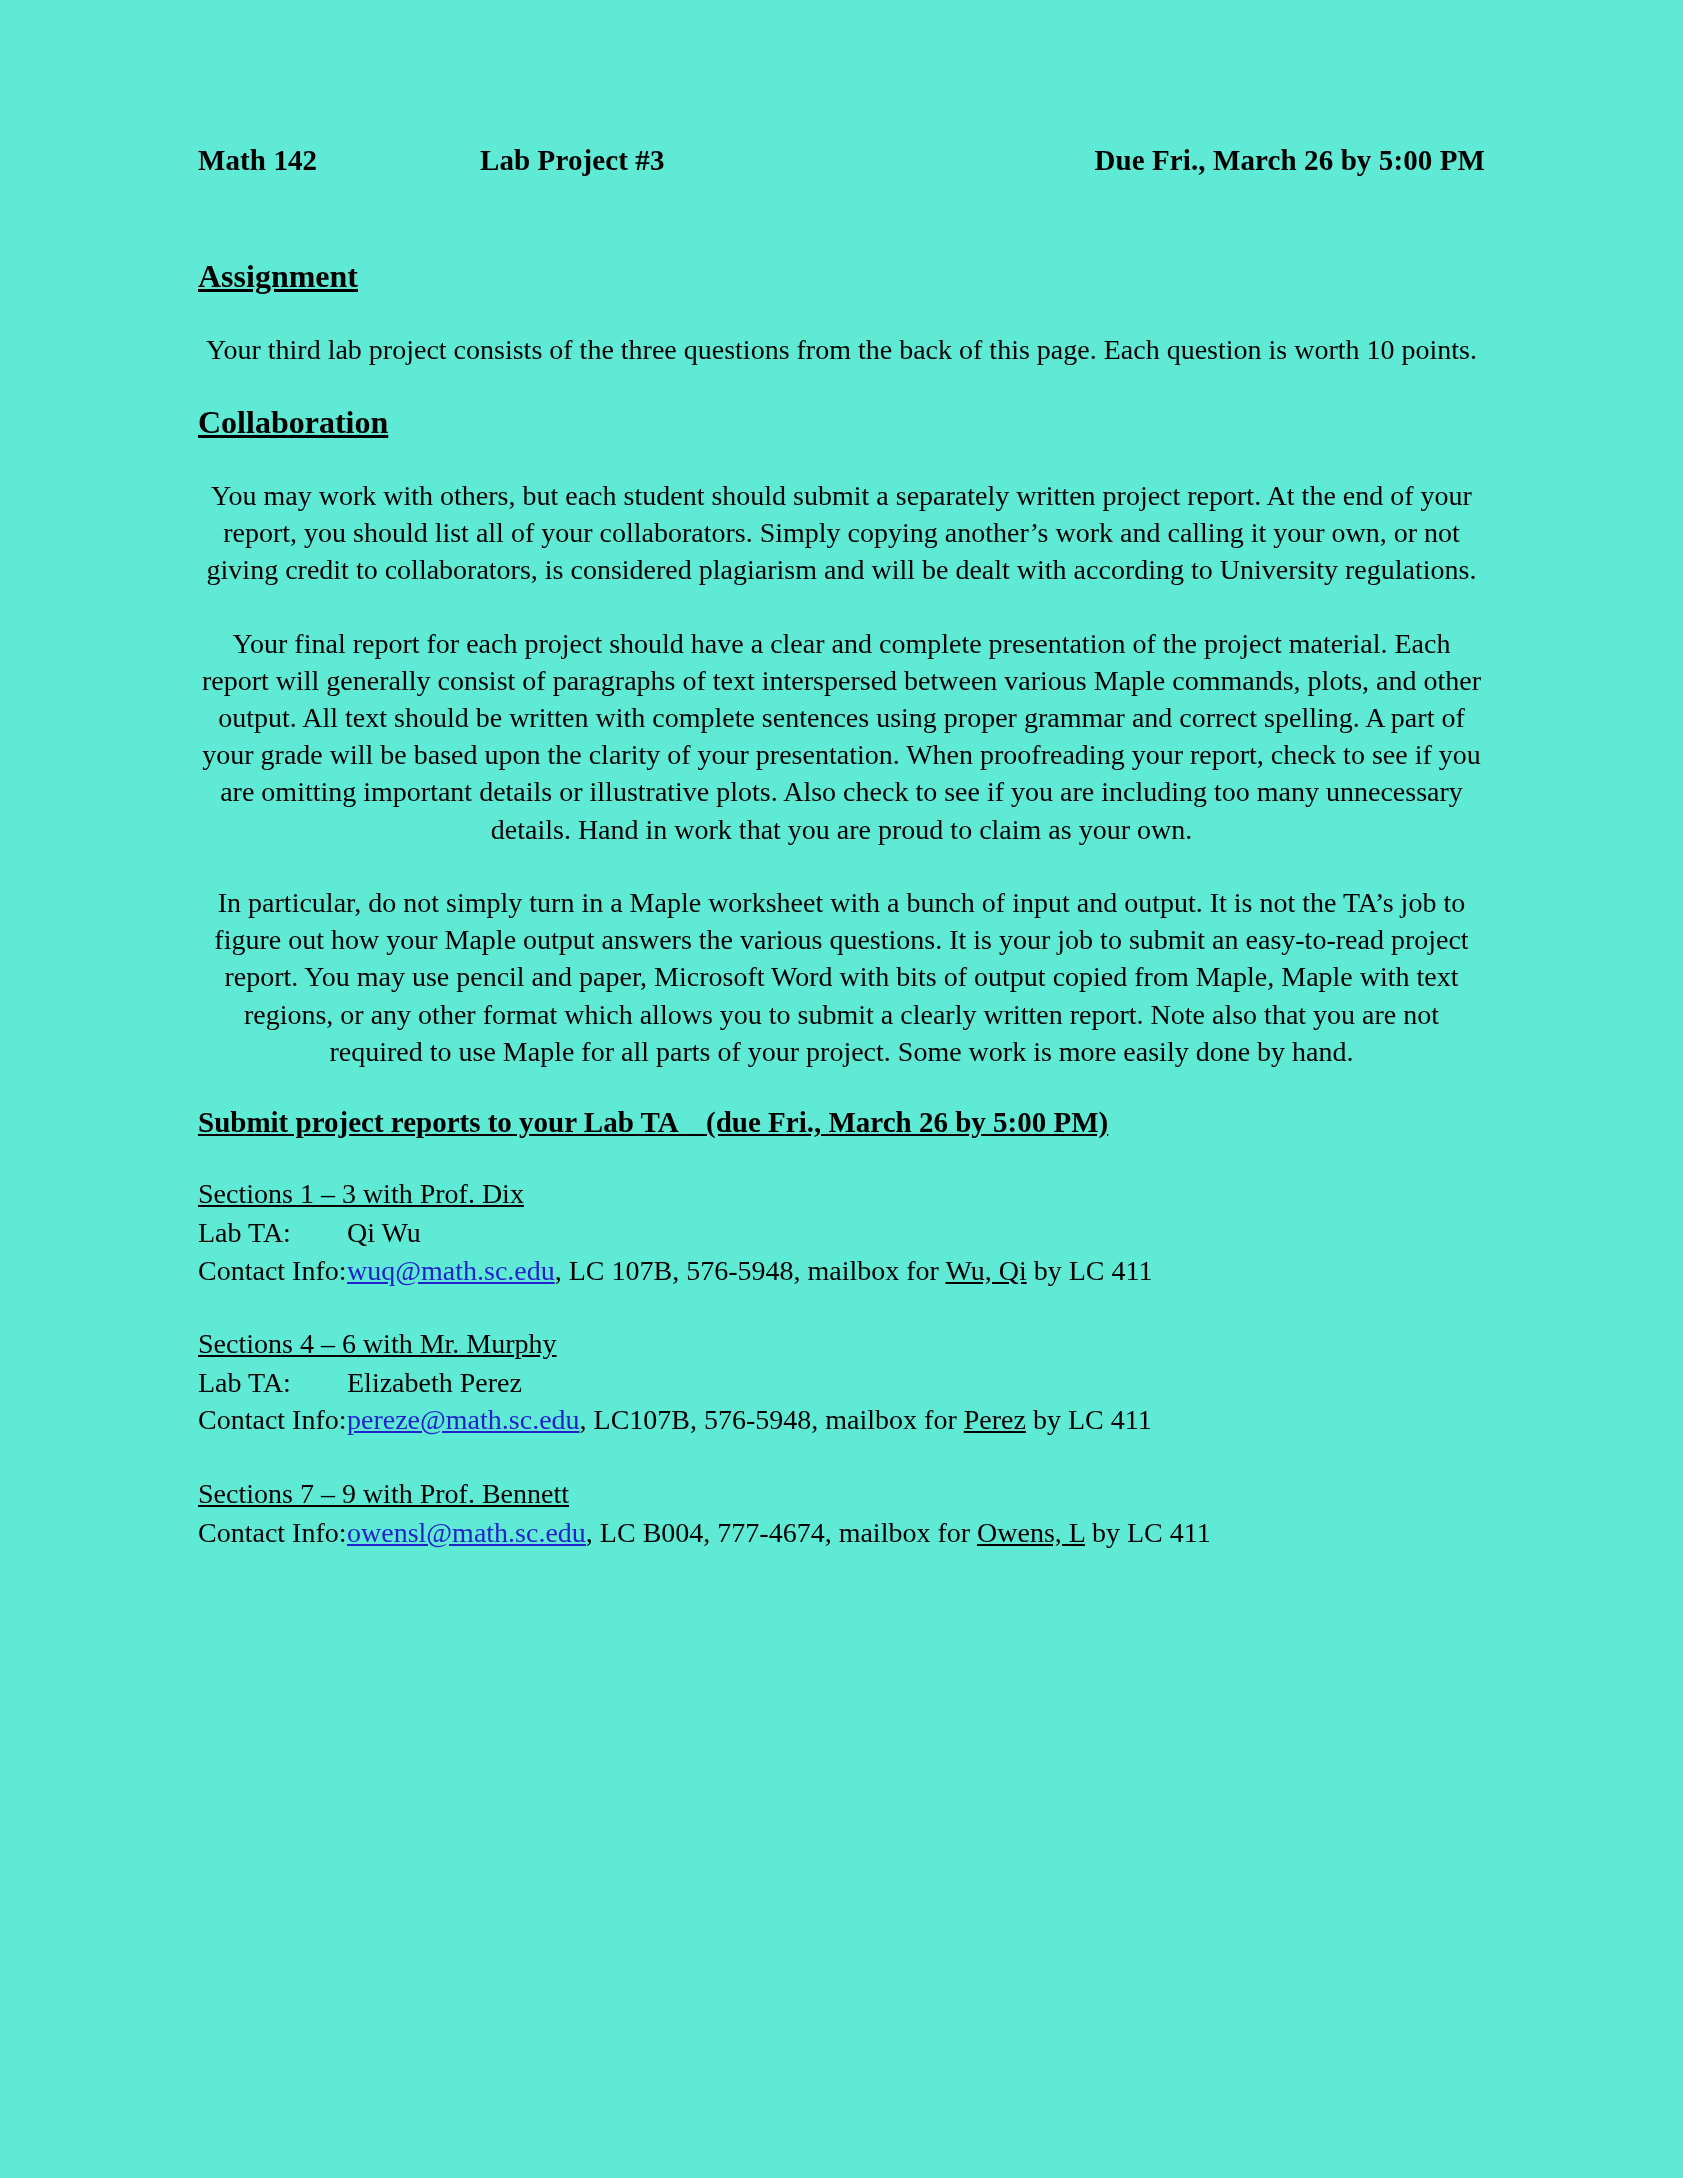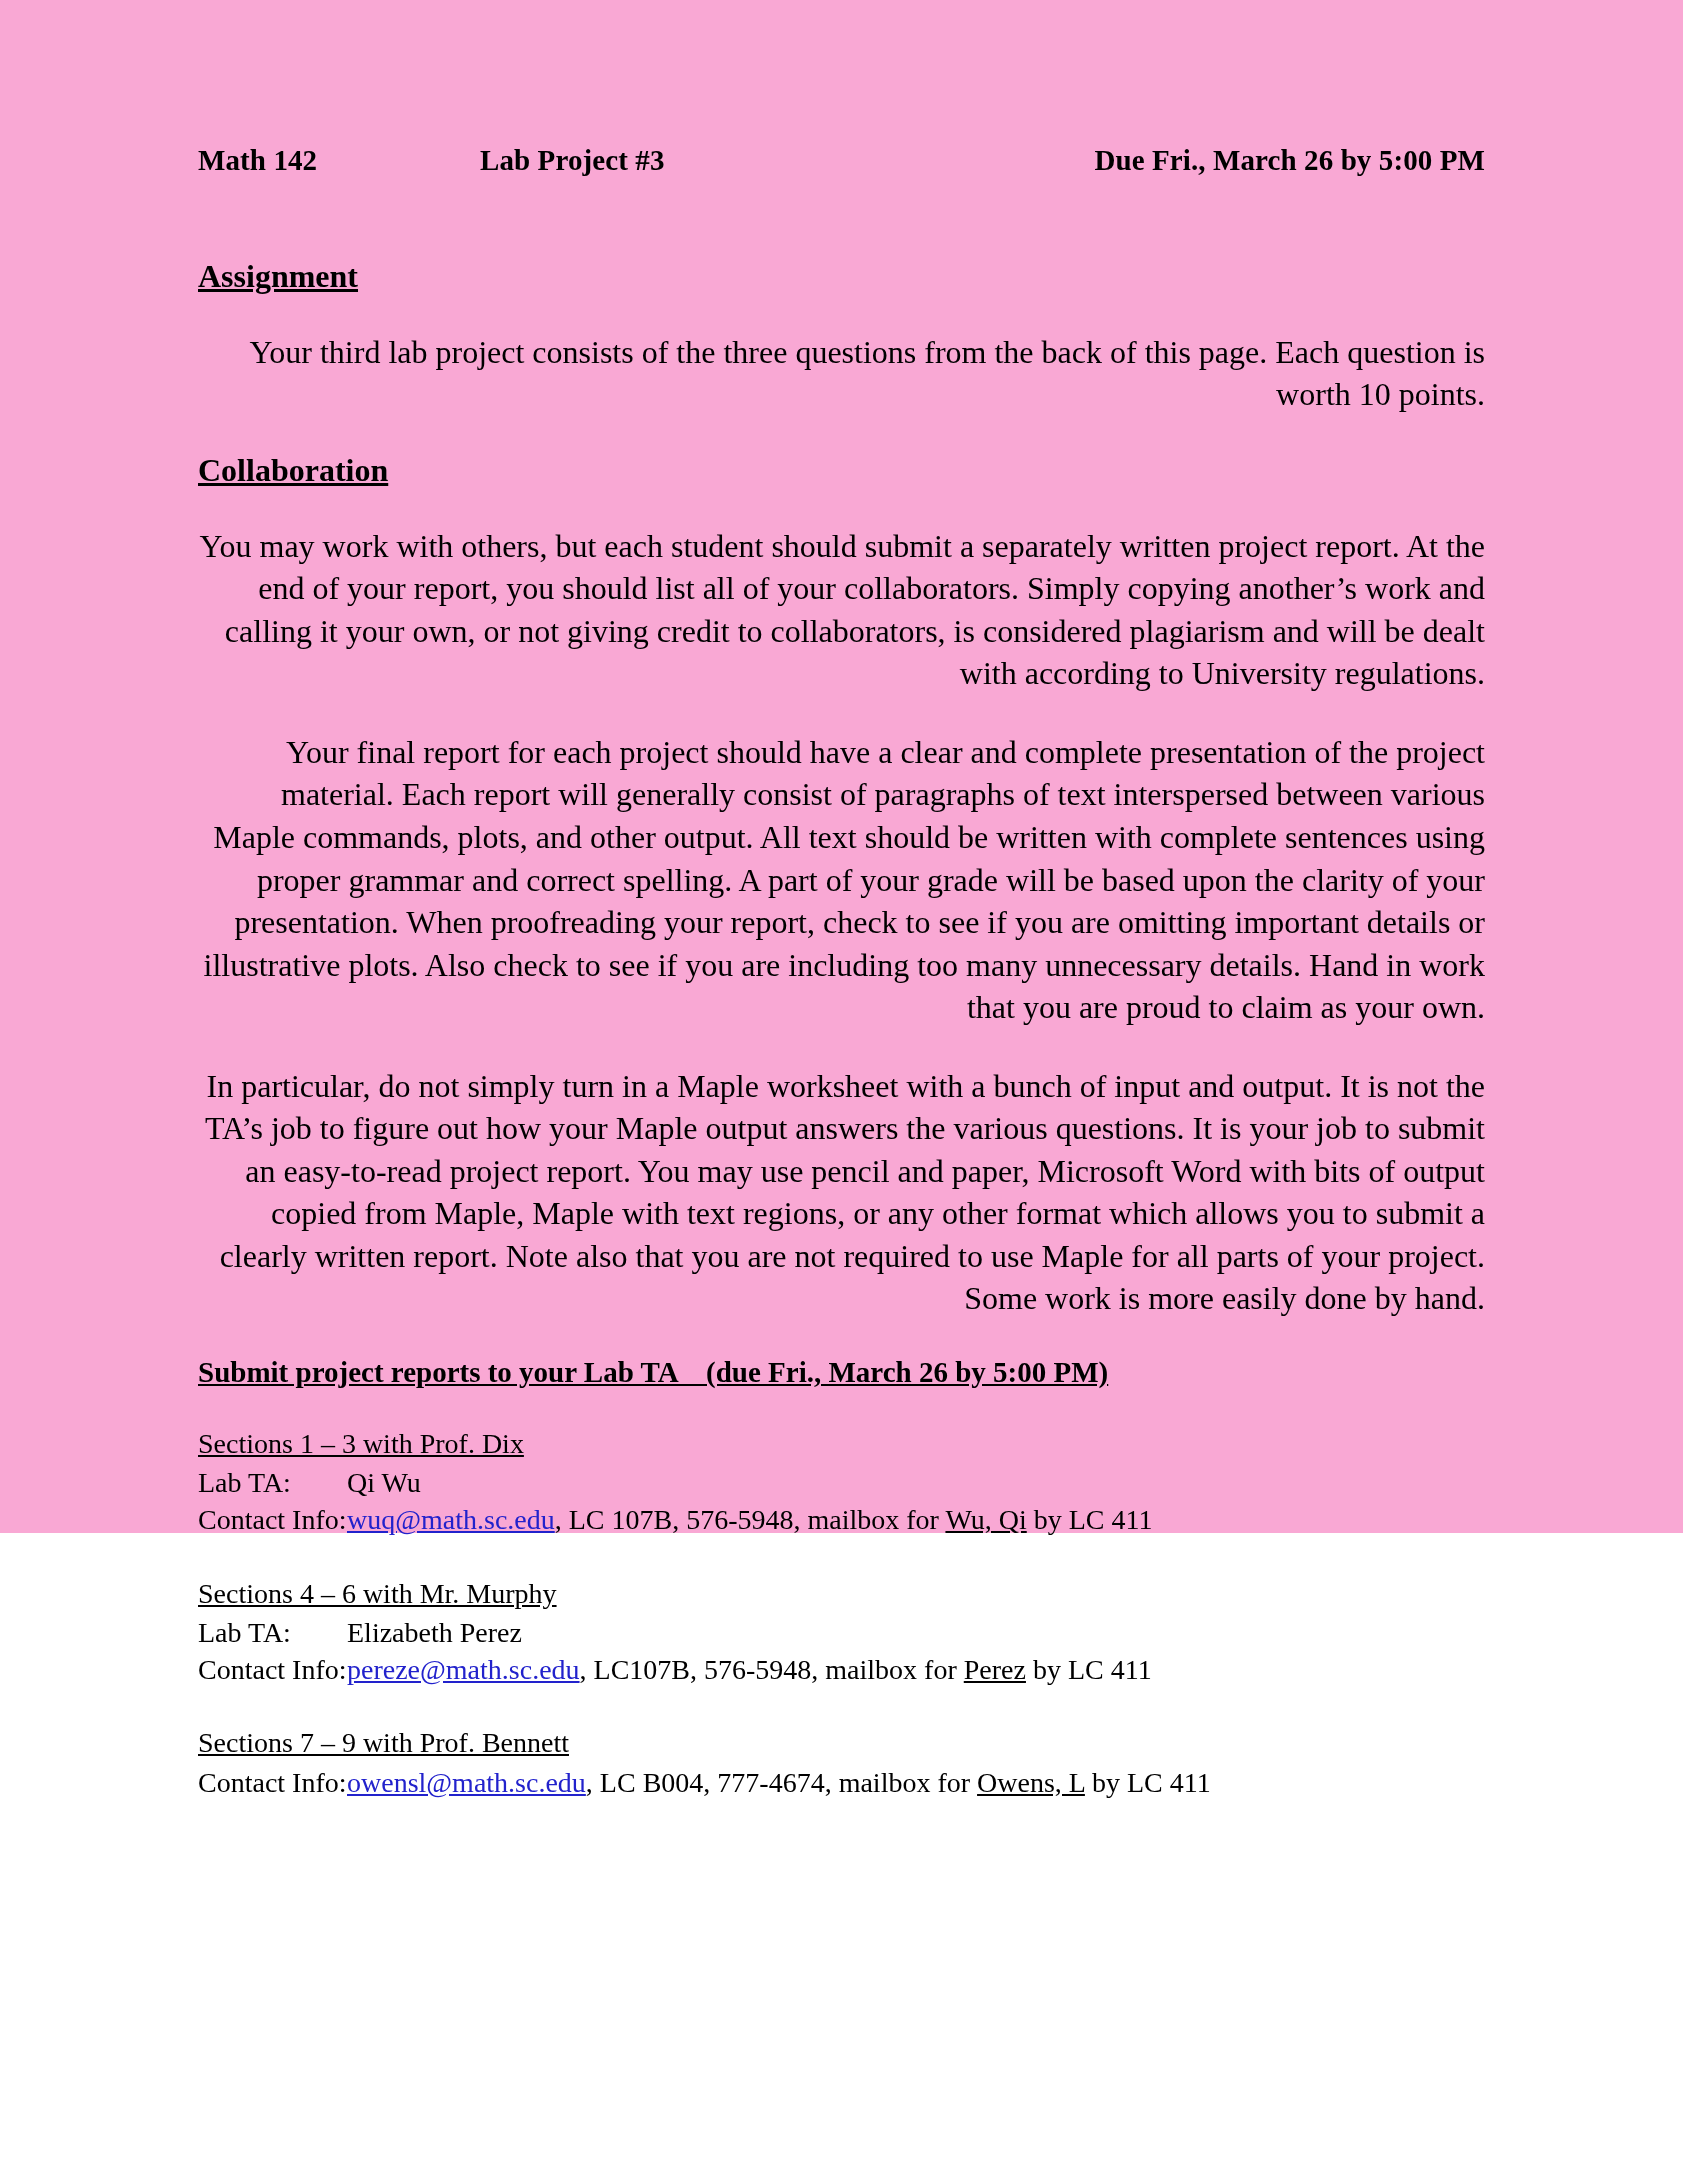--- a/index.html
+++ b/index.html
@@ -11,22 +11,22 @@
   body {
     width: 1683px;
     height: 2178px;
     font-family: "Liberation Serif", "DejaVu Serif", serif;
     color: #000000;
     -webkit-font-smoothing: antialiased;
   }
   .page {
     position: relative;
     width: 1683px;
-    height: 1533px;
-    background: #f9a8d4;
+    height: 2178px;
+    background: #5eead4;
     box-sizing: border-box;
     padding: 144px 198px 0 198px;
   }
   .doc-header {
     display: flex;
     flex-direction: row;
     align-items: baseline;
     font-weight: bold;
     font-size: 29px;
     letter-spacing: 0.1px;
@@ -41,25 +41,25 @@
     font-weight: bold;
     text-decoration: underline;
     margin: 0 0 36px 0;
     padding: 0;
     line-height: 1.15;
     display: inline-block;
   }
   .heading-wrap { display: block; margin-bottom: 0; }
 
   p.body-text {
-    font-size: 32px;
+    font-size: 28px;
     line-height: 1.33;
     margin: 0 0 36px 0;
     padding: 0;
-    text-align: right;
+    text-align: center;
     max-width: 1292px;
   }
 
   .ta-block {
     margin: 0 0 36px 0;
     font-size: 28px;
     line-height: 1.33;
   }
   .ta-sections {
     text-decoration: underline;

